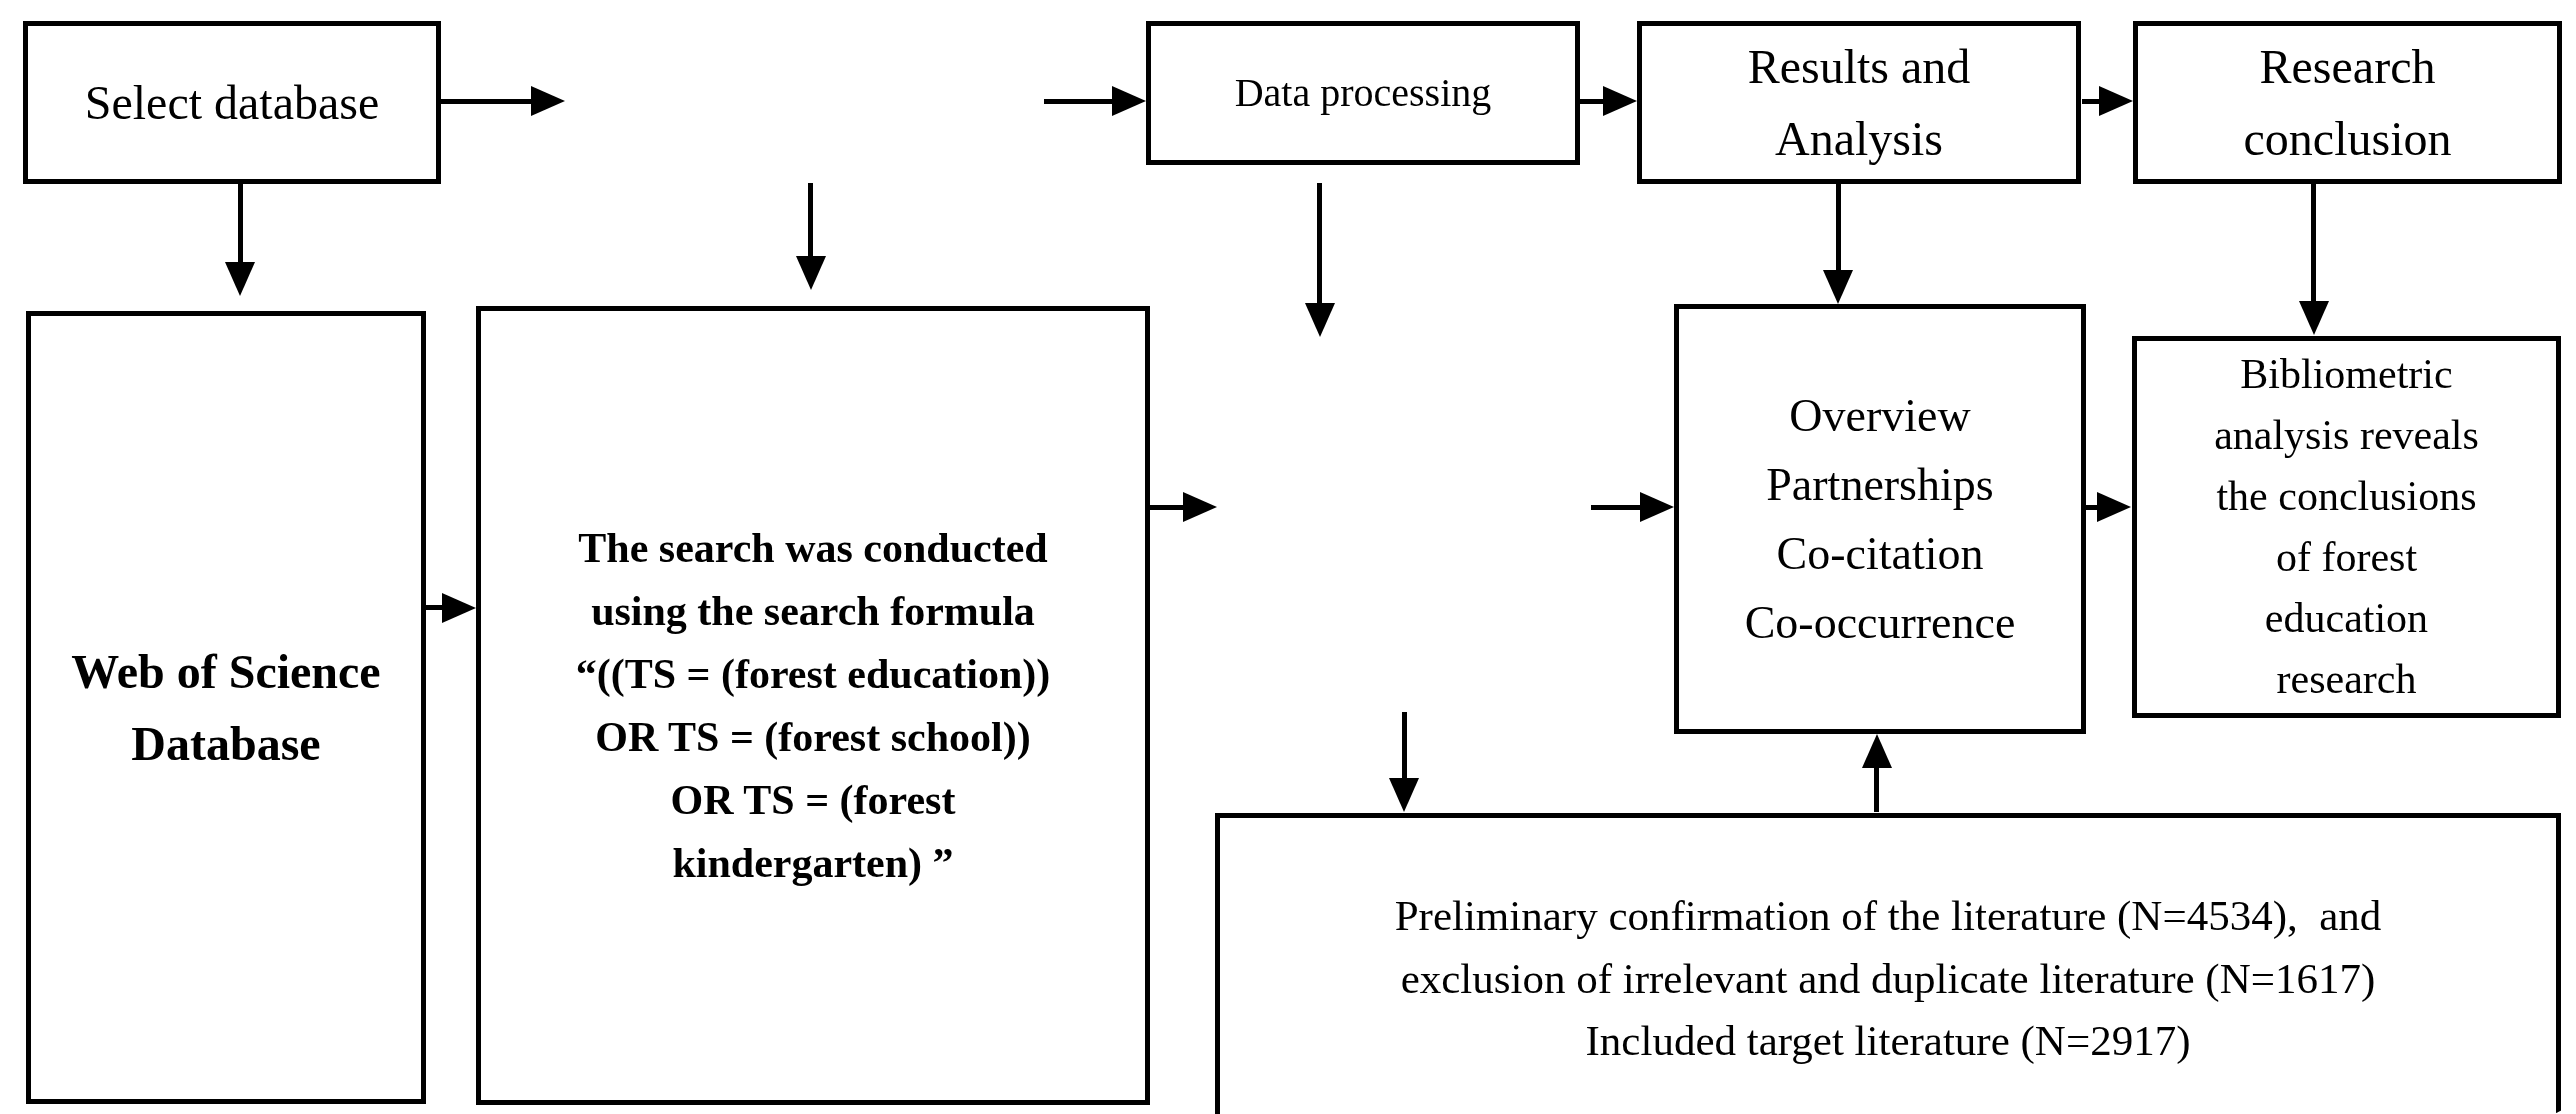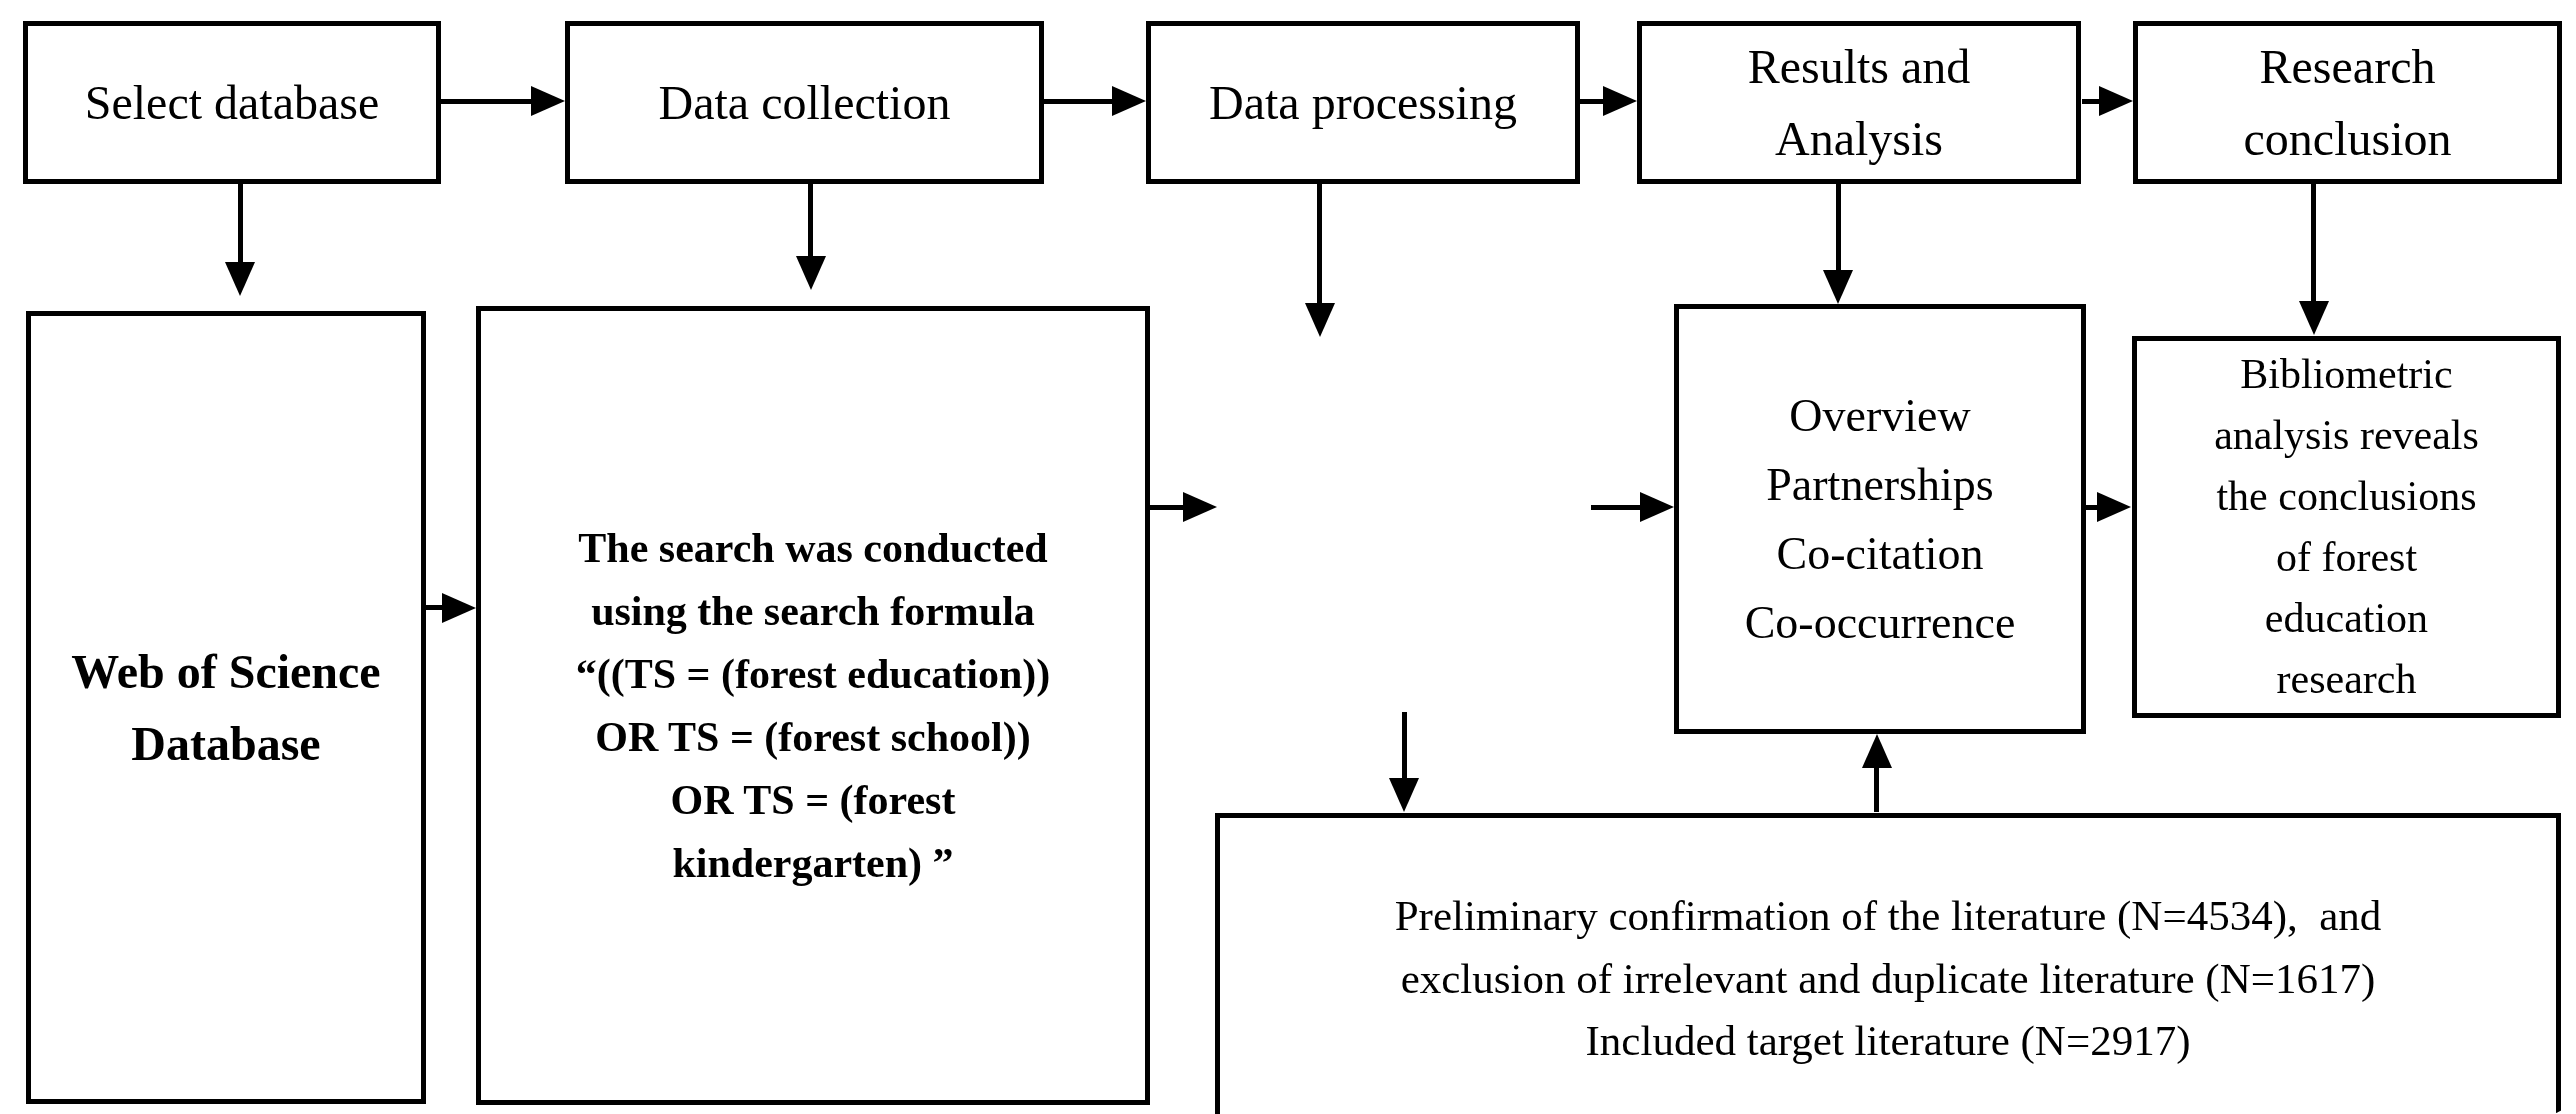--- a/index.html
+++ b/index.html
@@ -62,23 +62,22 @@
     border-bottom: 34px solid var(--line, #000000);
   }
 </style>
 </head>
 <body>
 
 <div class="flow">
 
   <div class="box" style="left:23px; top:21px; width:418px; height:163px; font-size:48px">Select database</div>
 
-  <div class="box" style="left:565px; top:21px; width:479px; height:163px; font-size:48px">Data collection</div>
 
-  <div class="box" style="left:1146px; top:21px; width:434px; height:163px; font-size:48px">Data processing</div>
+  <div class="box" style="left:1146px; top:21px; width:434px; height:144px; font-size:40px">Data processing</div>
 
   <div class="box" style="left:1637px; top:21px; width:444px; height:163px; font-size:48px">Results and
 Analysis</div>
 
   <div class="box" style="left:2133px; top:21px; width:429px; height:163px; font-size:48px">Research
 conclusion</div>
 
   <div class="box bold" style="left:26px; top:296px; width:400px; height:793px; font-size:48px">Web of Science
 Database</div>
 

